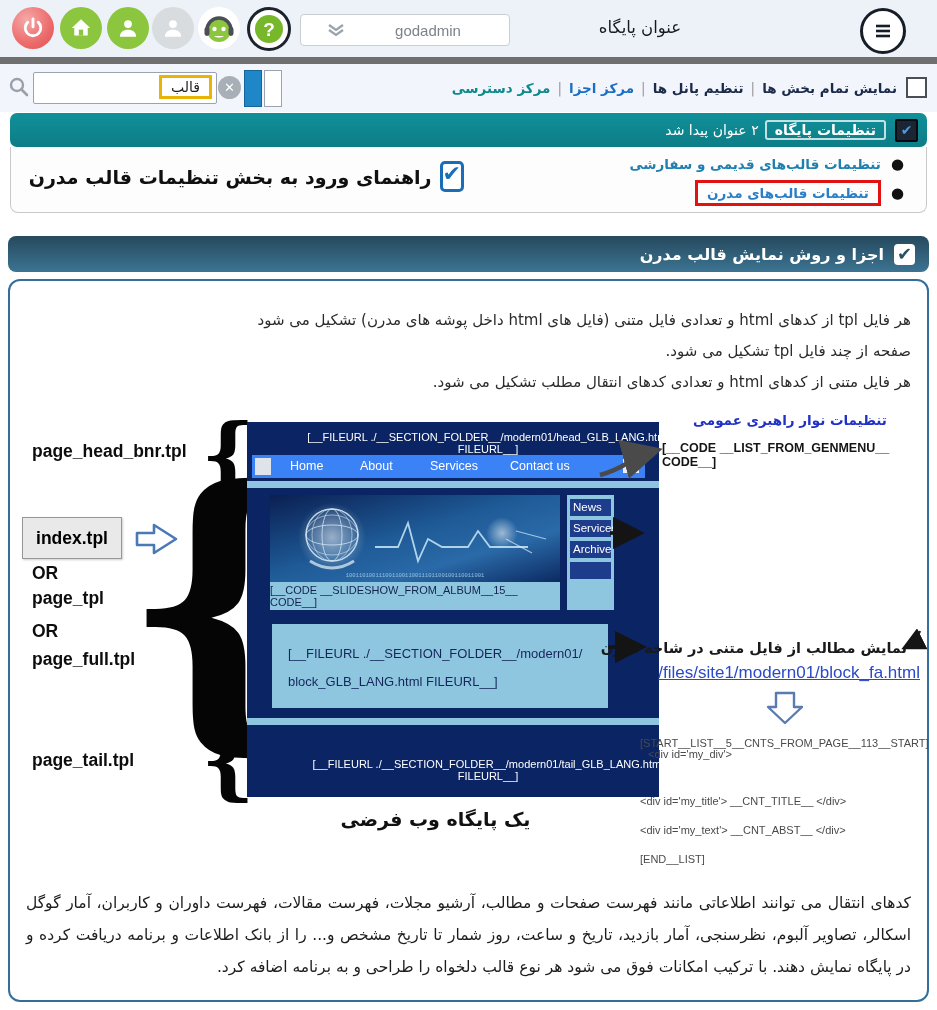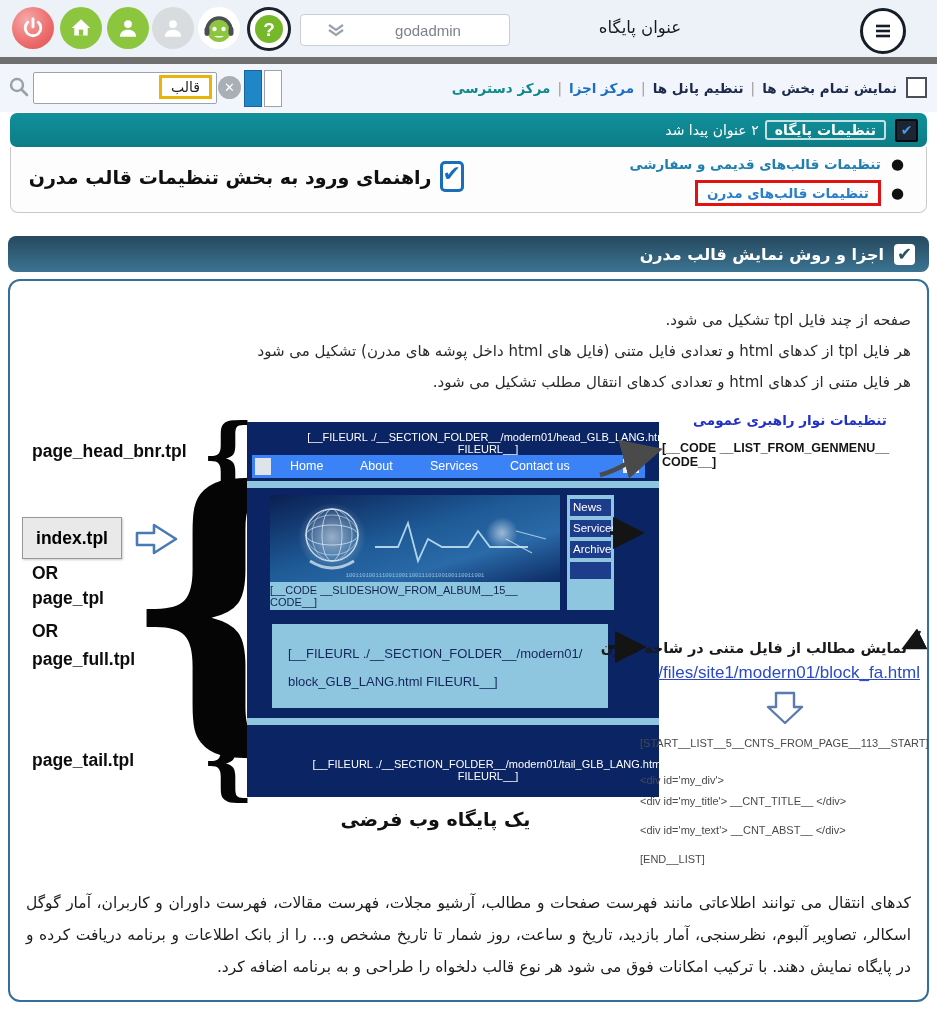--- a/index.html
+++ b/index.html
@@ -266,22 +266,22 @@
   </div>
 
   <div class="section-header">
     <span class="cb-white">✔</span>
     <span class="section-title">اجزا و روش نمایش قالب مدرن</span>
   </div>
 
   <div class="content-box">
 
     <div class="intro">
+      <div>هر فایل tpl از کدهای html و تعدادی فایل متنی (فایل های html داخل پوشه های مدرن) تشکیل می شود</div>
       <div>صفحه از چند فایل tpl تشکیل می شود.</div>
-      <div>هر فایل tpl از کدهای html و تعدادی فایل متنی (فایل های html داخل پوشه های مدرن) تشکیل می شود</div>
       <div>هر فایل متنی از کدهای html و تعدادی کدهای انتقال مطلب تشکیل می شود.</div>
     </div>
 
     <div class="tpl-label" style="left:22px;top:160px;">page_head_bnr.tpl</div>
     <div class="brace brace-sm" style="left:198px;top:143px;">{</div>
 
     <div class="index-box">index.tpl</div>
     <svg class="abs" style="left:124px;top:240px;" width="46" height="36" viewBox="0 0 46 36">
       <path d="M3 12 h17 v-8 l22 14 -22 14 v-8 h-17 z" fill="#fff" stroke="#4a7ab5" stroke-width="2.6" stroke-linejoin="round"></path>
     </svg>
@@ -358,21 +358,21 @@
     <div class="ann-code genmenu-code">[__CODE __LIST_FROM_GENMENU__ CODE__]</div>
 
 
     <div class="blk-title">نمایش مطالب از فایل متنی در شاخه مدرن</div>
     <div class="blk-path">/files/site1/modern01/block_fa.html</div>
     <svg class="abs" style="left:753px;top:409px;" width="44" height="36" viewBox="0 0 44 36">
       <path d="M13 3 h18 v14 h8 L22 33 5 17 h8 z" fill="#fff" stroke="#5a7ab0" stroke-width="2.4" stroke-linejoin="round"></path>
     </svg>
 
     <div class="code-line" style="top:456px;">[START__LIST__5__CNTS_FROM_PAGE__113__START]</div>
-    <div class="code-line" style="top:493px;">&lt;div id='my_div'&gt;</div>
+    <div class="code-line" style="top:467px;margin-left:8px;">&lt;div id='my_div'&gt;</div>
     <div class="code-line" style="top:514px;">&lt;div id='my_title'&gt; __CNT_TITLE__ &lt;/div&gt;</div>
     <div class="code-line" style="top:543px;">&lt;div id='my_text'&gt; __CNT_ABST__ &lt;/div&gt;</div>
     <div class="code-line" style="top:572px;">[END__LIST]</div>
 
     <div class="footer-par">کدهای انتقال می توانند اطلاعاتی مانند فهرست صفحات و مطالب، آرشیو مجلات، فهرست مقالات، فهرست داوران و کاربران، آمار گوگل اسکالر، تصاویر آلبوم، نظرسنجی،  آمار بازدید، تاریخ و ساعت، روز شمار تا تاریخ مشخص و... را از بانک اطلاعات و برنامه دریافت کرده و در پایگاه نمایش دهند. با ترکیب امکانات فوق می شود هر نوع قالب دلخواه را طراحی و به برنامه اضافه کرد.</div>
 
     <svg class="overlay" width="921" height="723" viewBox="0 0 921 723">
       <defs>
         <marker id="ah-gray" markerWidth="9" markerHeight="9" refX="7" refY="4.5" orient="auto">
           <path d="M0,0 L9,4.5 L0,9 z" fill="#4a4a4a"></path>

